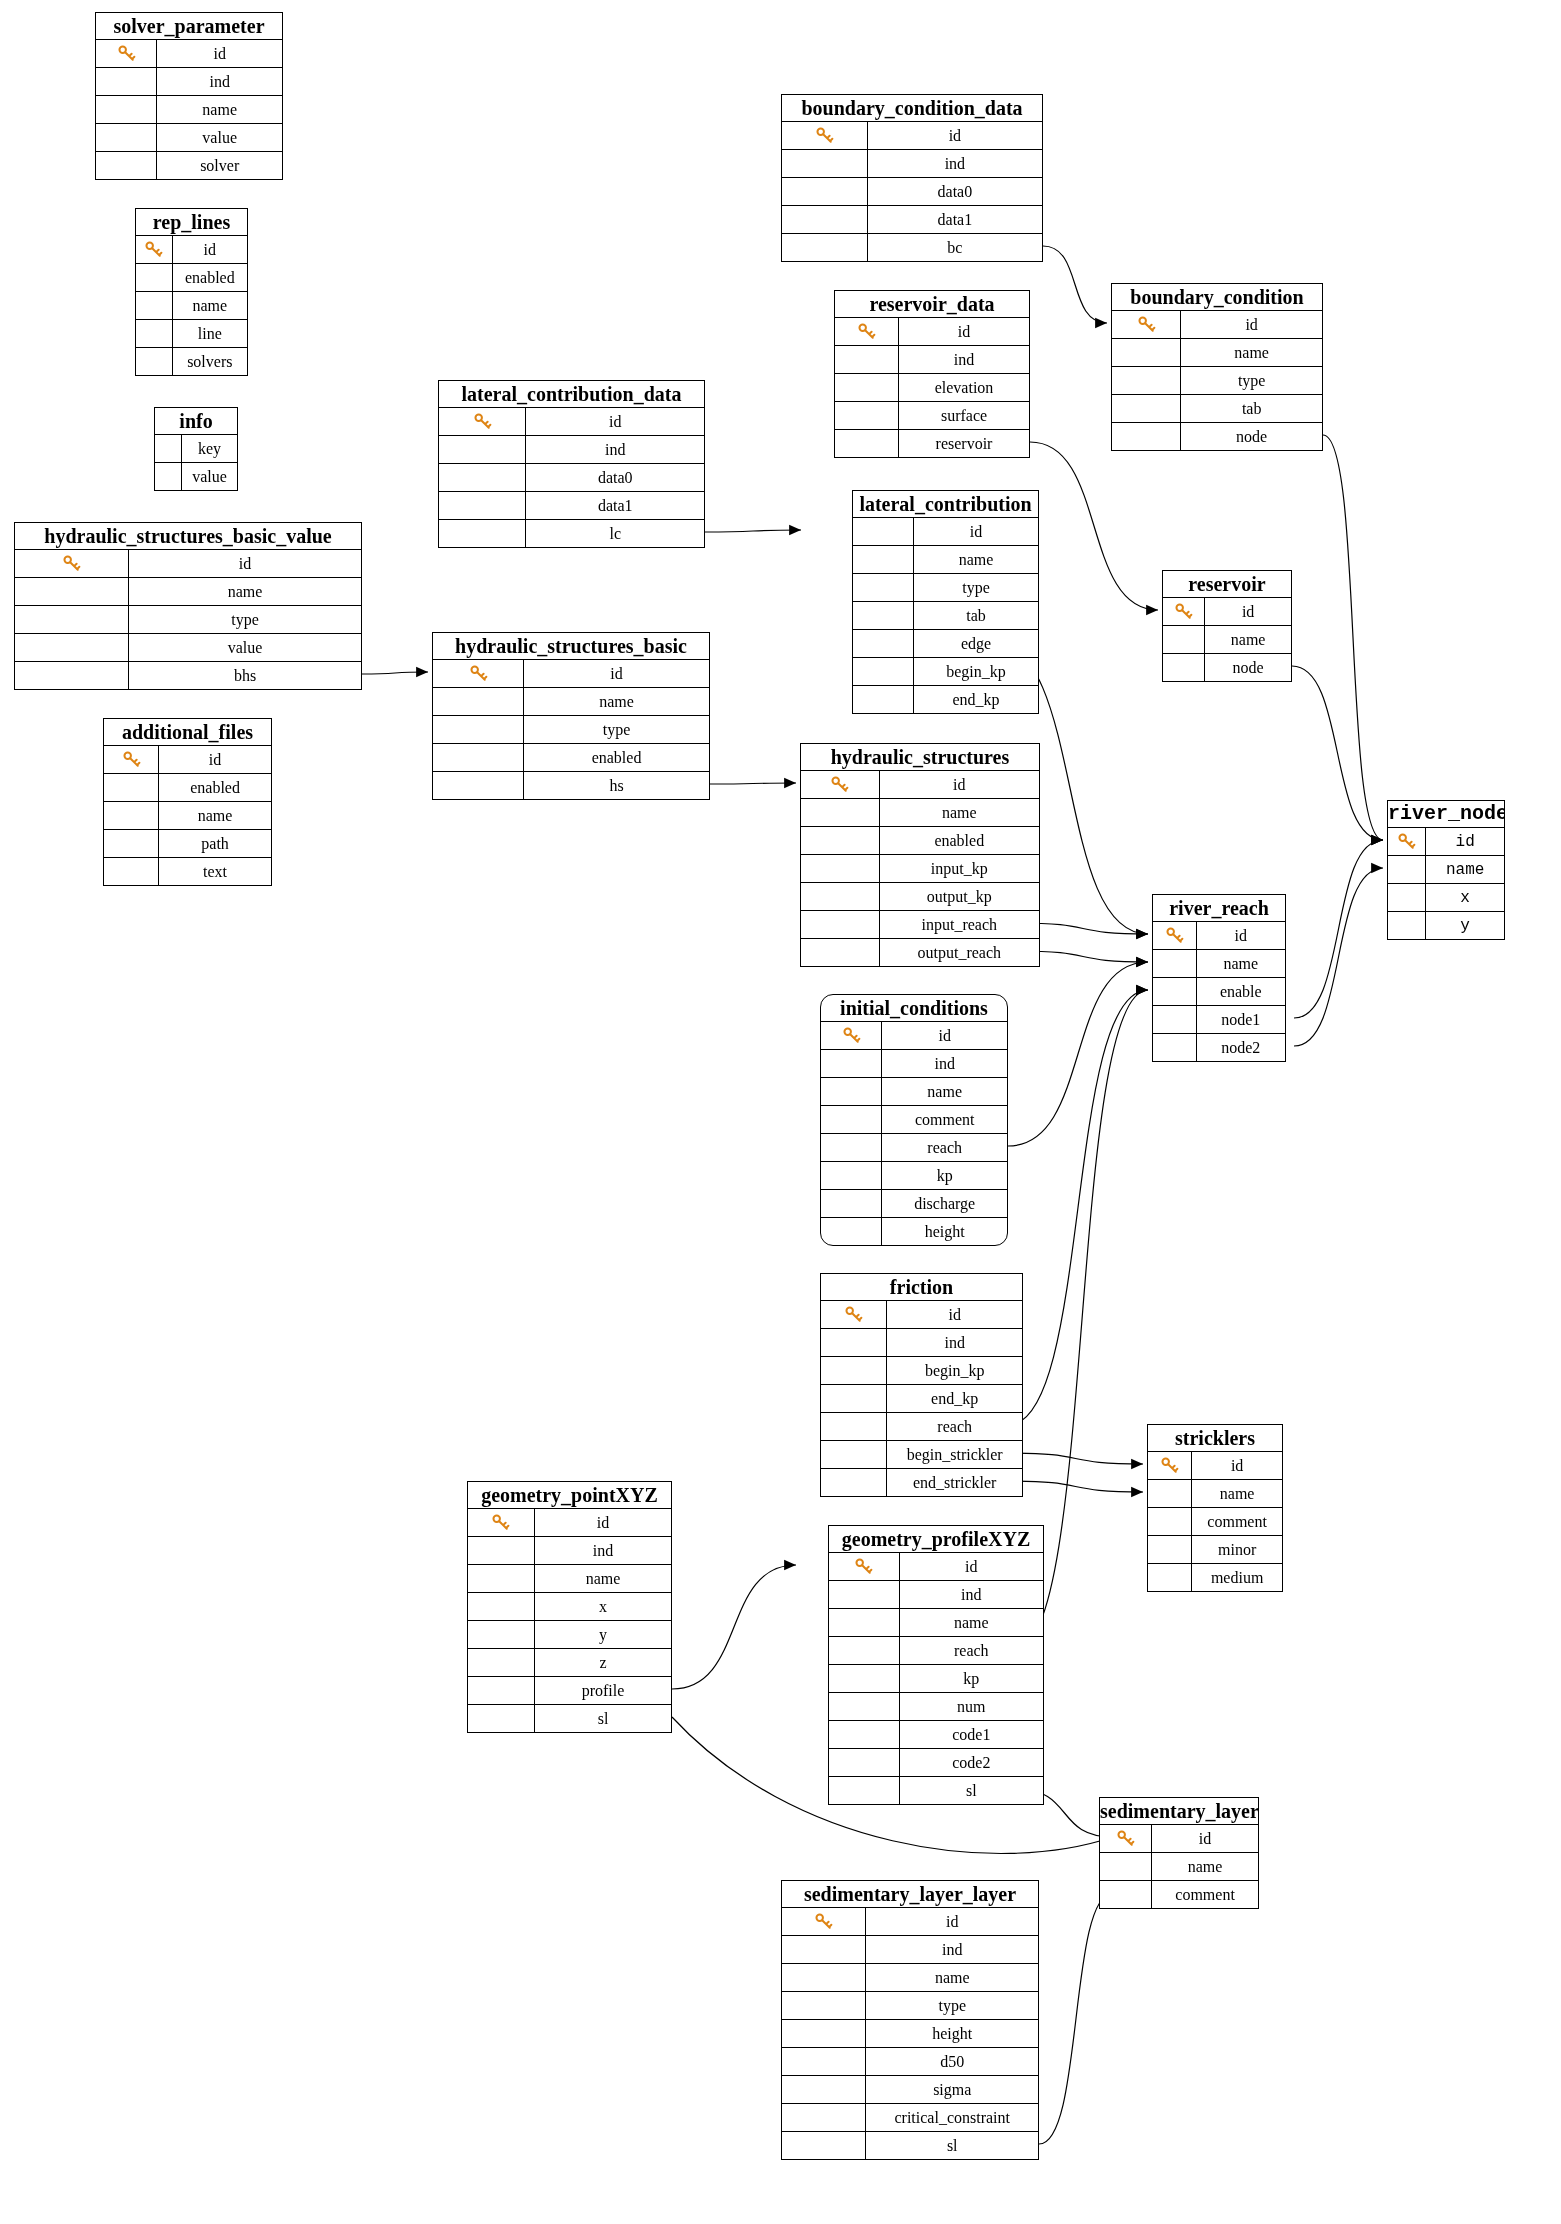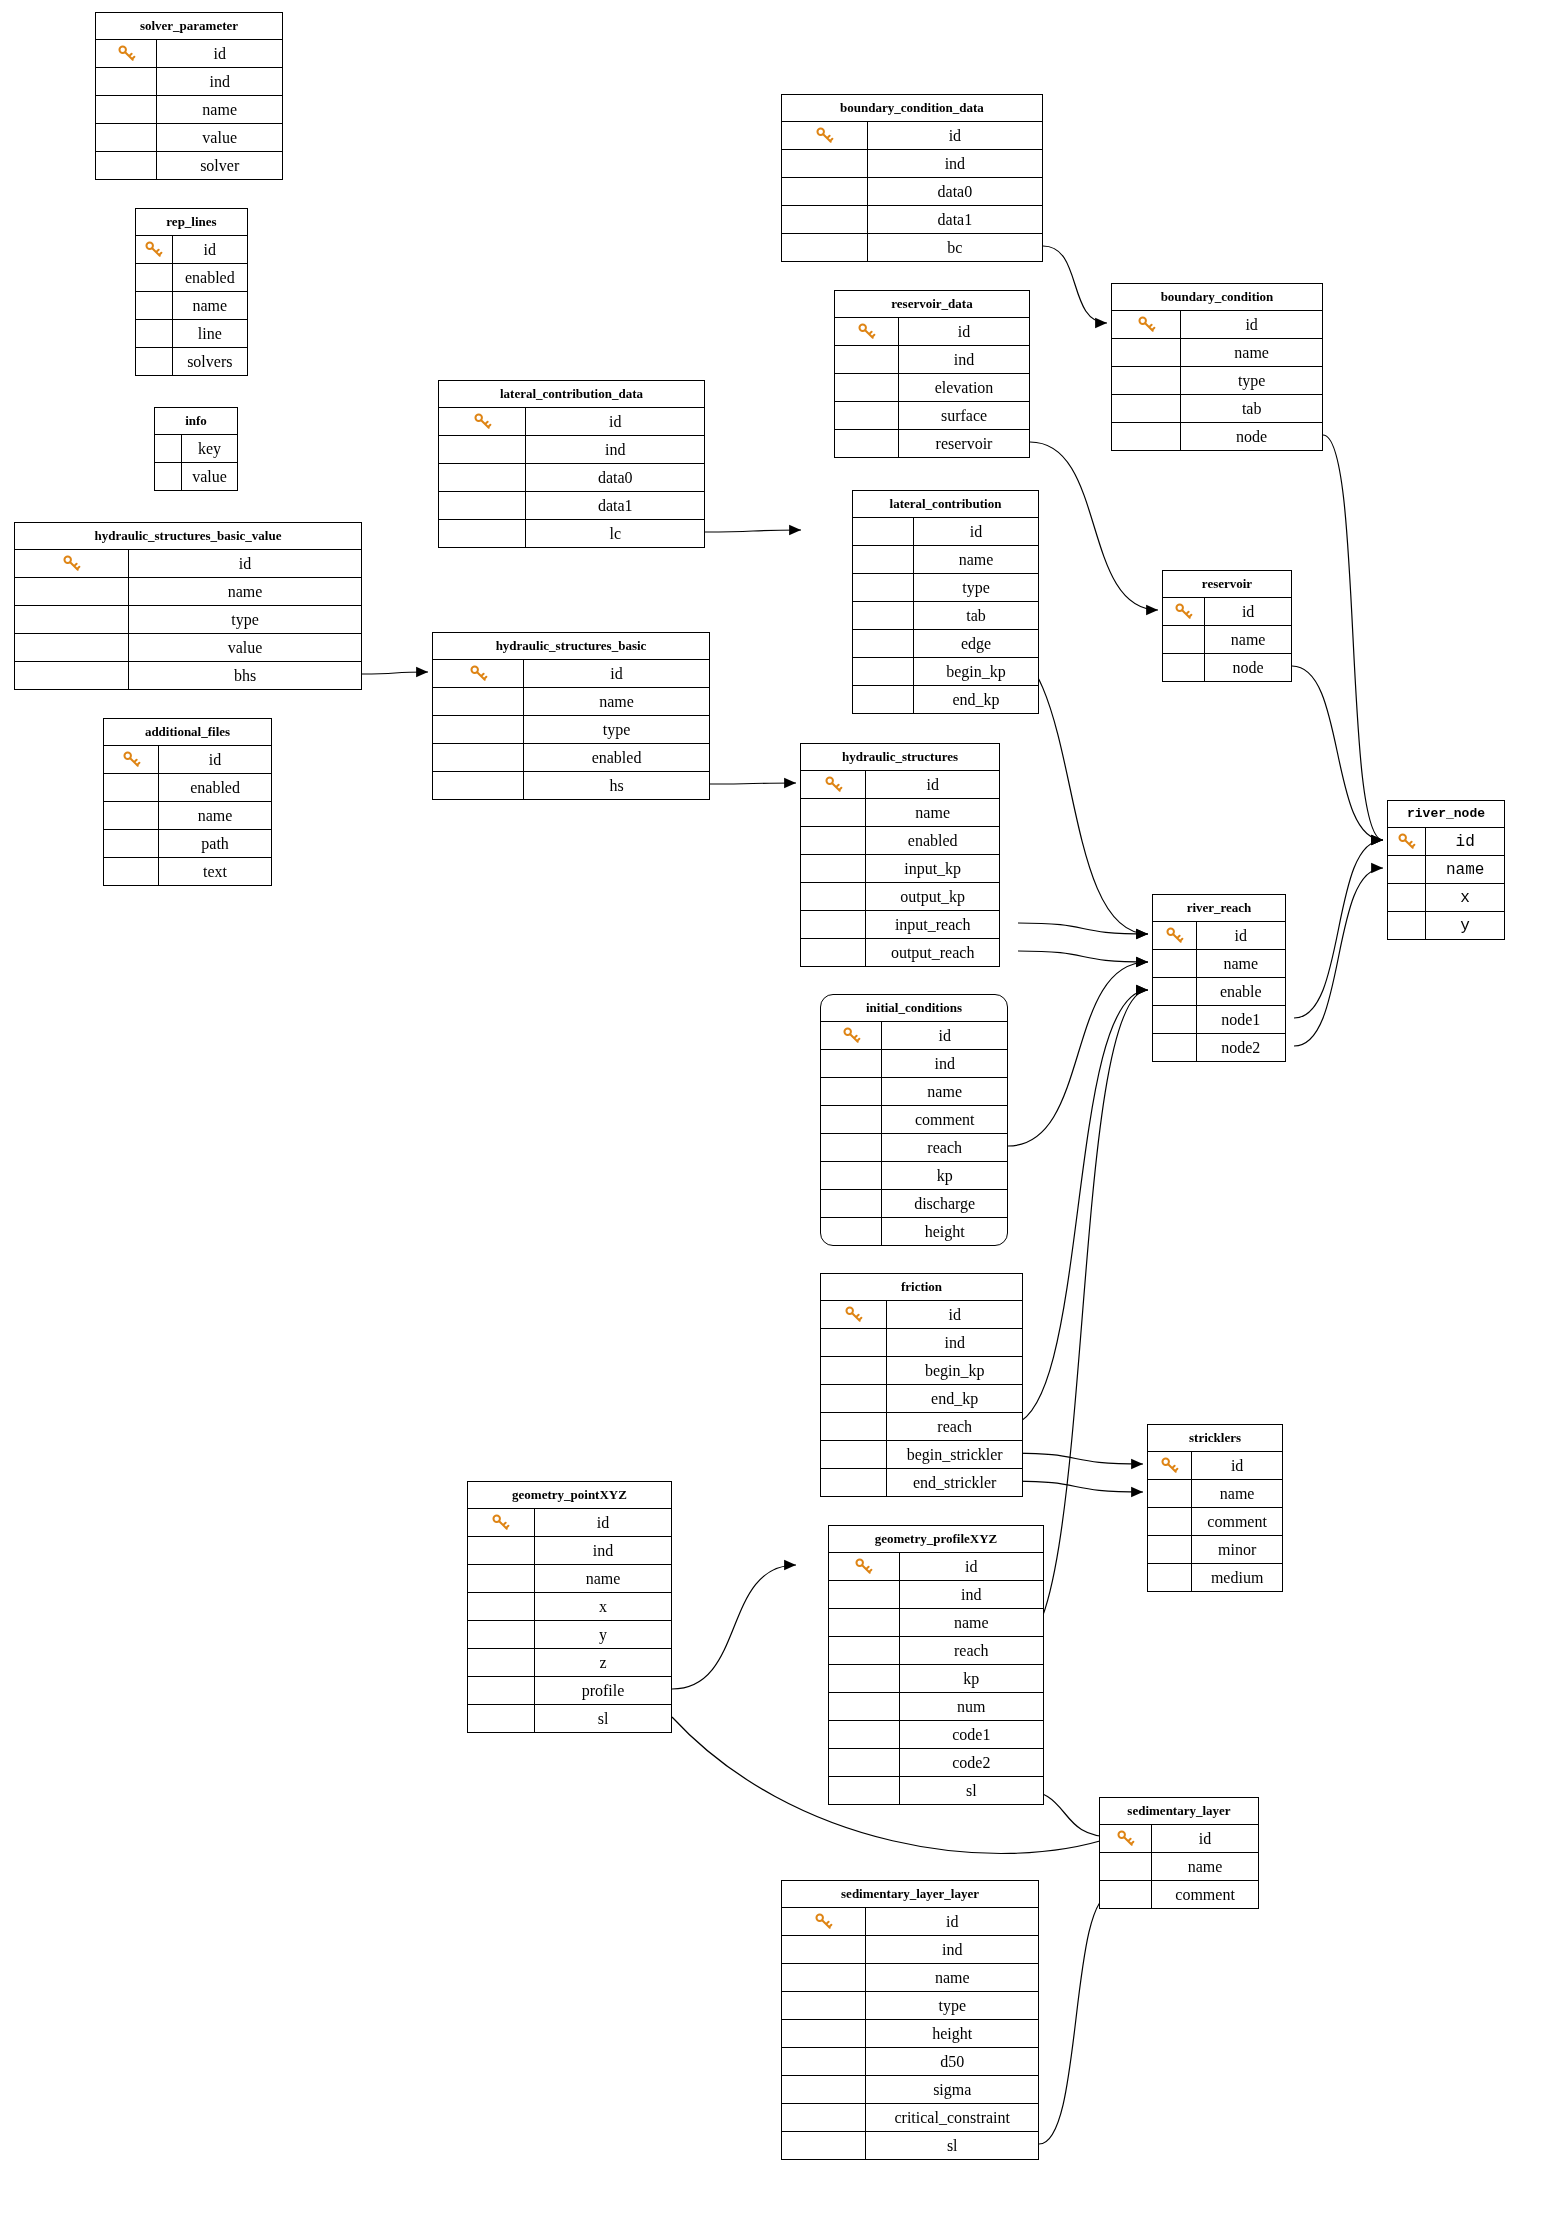--- a/index.html
+++ b/index.html
@@ -15,21 +15,21 @@
     position:absolute;
     background:#ffffff;
     border:1px solid #000000;
     box-sizing:border-box;
     z-index:1;
   }
   .tbl-title{
     height:26px;line-height:26px;
     text-align:center;
     font-weight:bold;
-    font-size:13px;
+    font-size:20px;
     color:#000000;
     white-space:nowrap;
     overflow:hidden;
   }
   .row{
     display:flex;
     height:28px;
     border-top:1px solid #000000;
     box-sizing:border-box;
   }
@@ -340,21 +340,21 @@
       </div>
       <div class="row">
         <div class="keycell"></div>
         <div class="fieldcell">begin_kp</div>
       </div>
       <div class="row">
         <div class="keycell"></div>
         <div class="fieldcell">end_kp</div>
       </div>
     </div>
-    <div class="tbl" style="left: 800px; top: 743px; width: 200px;">
+    <div class="tbl" style="left: 800px; top: 743px; width: 240px;">
       <div class="tbl-title">hydraulic_structures</div>
       <div class="row">
         <div class="keycell">
           <svg width="19" height="19" viewBox="0 0 20 20">
             <circle cx="6" cy="6" r="3.4" fill="none" stroke="#de8414" stroke-width="2.1"></circle>
             <path d="M8.6 8.6 L16.6 16.6 M12.8 12.8 L15.4 10.2 M15.9 15.9 L18.3 13.5" stroke="#de8414" stroke-width="2.1" fill="none" stroke-linecap="round"></path>
           </svg>
         </div>
         <div class="fieldcell">id</div>
       </div>

